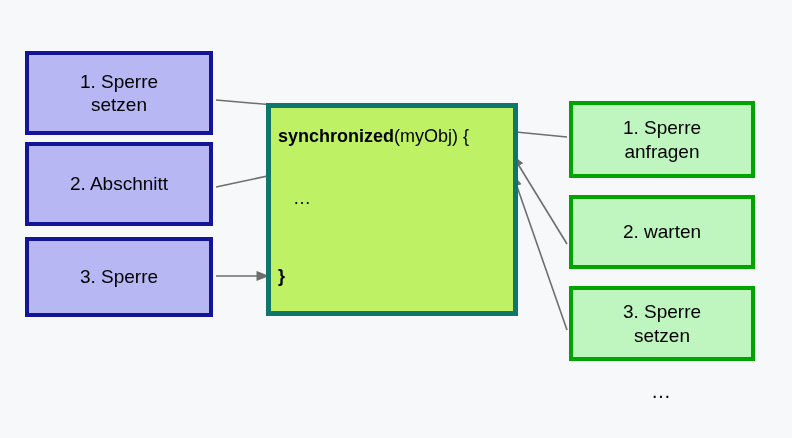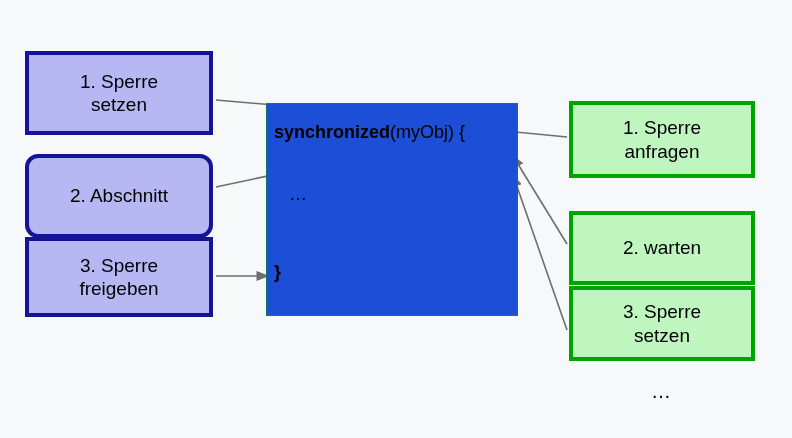--- a/index.html
+++ b/index.html
@@ -39,22 +39,22 @@
     color: #000000;
     font-size: 19px;
   }
   .node-green {
     background: #bff5bf;
     border: 4px solid #00a400;
     color: #000000;
     font-size: 19px;
   }
   .node-code {
-    background: #1d4ed8;
-    border: 1px solid #0f766e;
+    background: #bef264;
+    border: 5px solid #0f766e;
     display: block;
     text-align: right;
     color: #000000;
     font-size: 18px;
   }
   .code-line {
     position: absolute;
     white-space: pre;
   }
   .code-kw {
@@ -89,41 +89,40 @@
         <line x1="567" y1="244" x2="513" y2="156" marker-end="url(#ah)"></line>
         <line x1="567" y1="330" x2="513" y2="175" marker-end="url(#ah)"></line>
       </g>
   </svg>
 
   <div class="node node-blue" style="left:25px; top:51px; width:188px; height:84px;">
     <span class="node-line">1. Sperre</span>
     <span class="node-line">setzen</span>
   </div>
 
-  <div class="node node-blue" style="left:25px; top:154px; width:188px; height:84px;border-radius:13px;">
+  <div class="node node-blue" style="left:25px; top:142px; width:188px; height:84px;">
     <span class="node-line">2. Abschnitt</span>
   </div>
 
   <div class="node node-blue" style="left:25px; top:237px; width:188px; height:80px;">
     <span class="node-line">3. Sperre</span>
-    <span class="node-line">freigeben</span>
   </div>
 
   <div class="node node-code" style="left:266px; top:103px; width:252px; height:213px;">
     <div class="code-line" style="left:7px; top:18px;"><span class="code-kw">synchronized</span><span>(myObj) {</span></div>
     <div class="code-line" style="left:22px; top:80px; letter-spacing:2px;">…</div>
     <div class="code-line" style="left:7px; top:158px; font-weight:bold;">}</div>
   </div>
 
   <div class="node node-green" style="left:569px; top:101px; width:186px; height:77px;">
     <span class="node-line">1. Sperre</span>
     <span class="node-line">anfragen</span>
   </div>
 
-  <div class="node node-green" style="left:569px; top:195px; width:186px; height:74px;margin-top:16px;">
+  <div class="node node-green" style="left:569px; top:195px; width:186px; height:74px;">
     <span class="node-line">2. warten</span>
   </div>
 
   <div class="node node-green" style="left:569px; top:286px; width:186px; height:75px;">
     <span class="node-line">3. Sperre</span>
     <span class="node-line">setzen</span>
   </div>
 
   <div class="ellipsis-note" style="left:651px; top:380px;">…</div>
 

